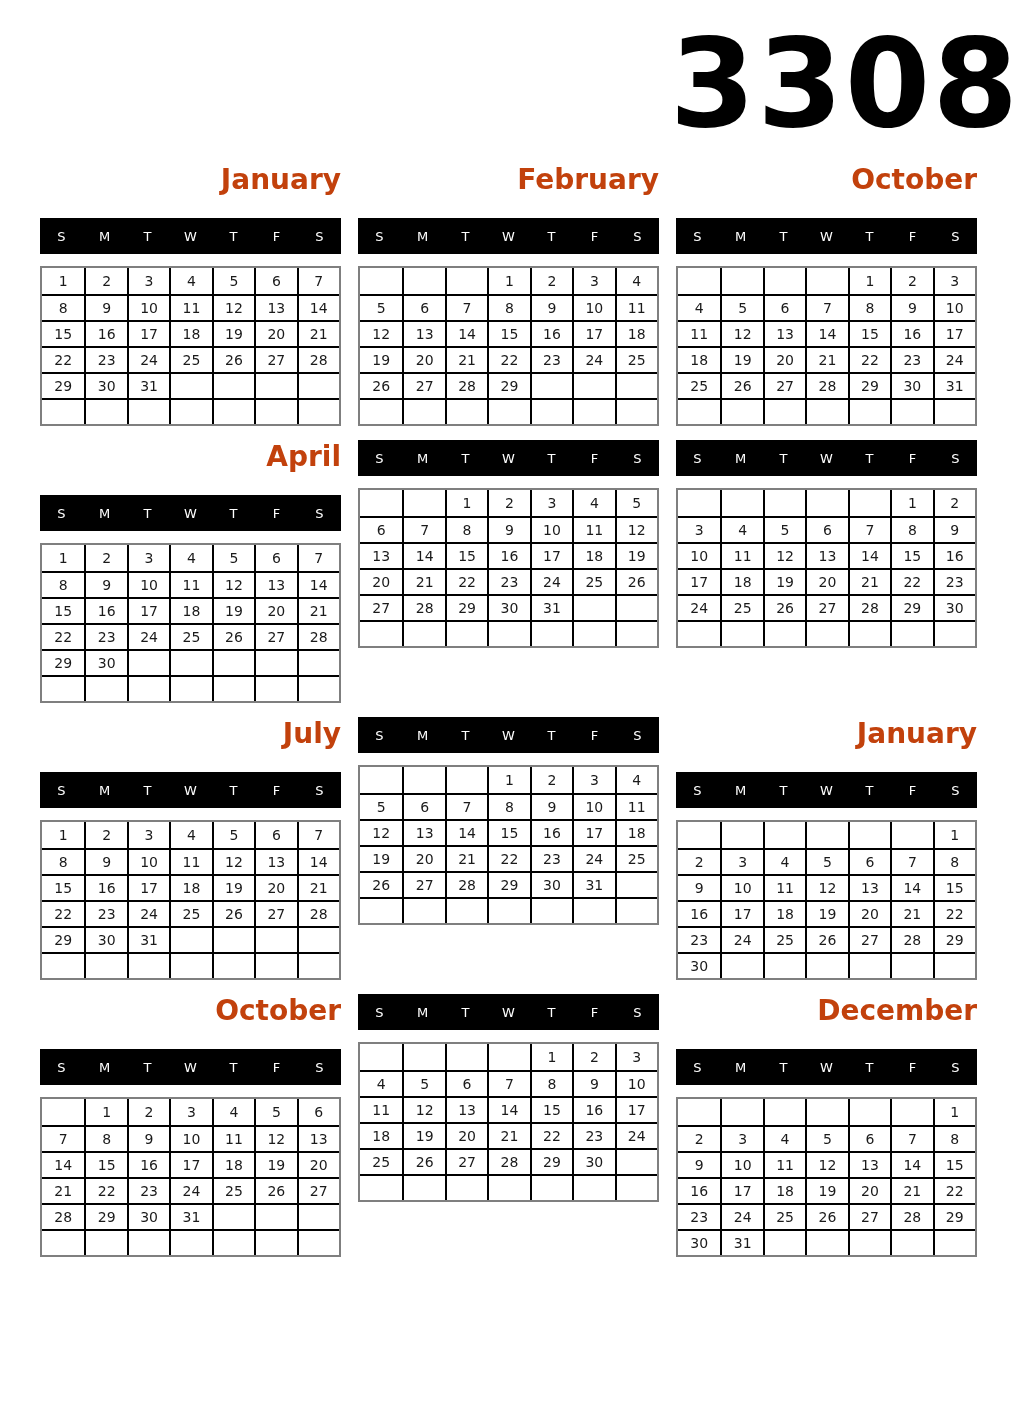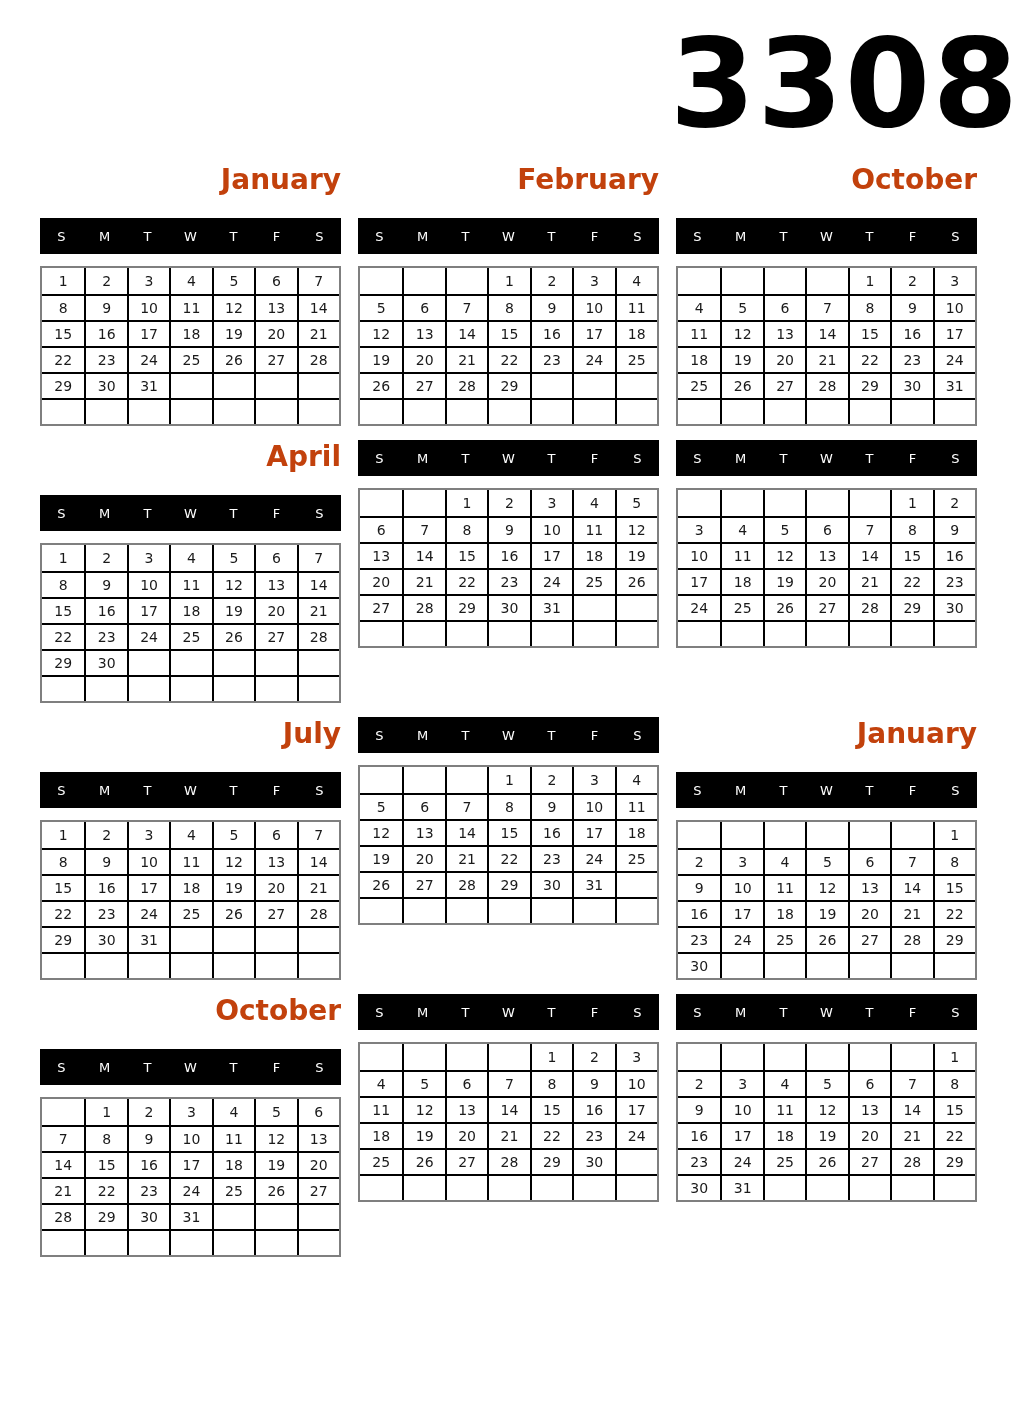--- a/index.html
+++ b/index.html
@@ -688,20 +688,21 @@
           <div class="day-cell"></div>
           <div class="day-cell"></div>
           <div class="day-cell"></div>
           <div class="day-cell"></div>
           <div class="day-cell"></div>
           <div class="day-cell"></div>
         </div>
   </div>
 
   <div class="month">
+    <h2 class="month-title">December</h2>
     <div class="weekday-bar">
           <span>S</span>
           <span>M</span>
           <span>T</span>
           <span>W</span>
           <span>T</span>
           <span>F</span>
           <span>S</span>
         </div>
     <div class="day-grid">

